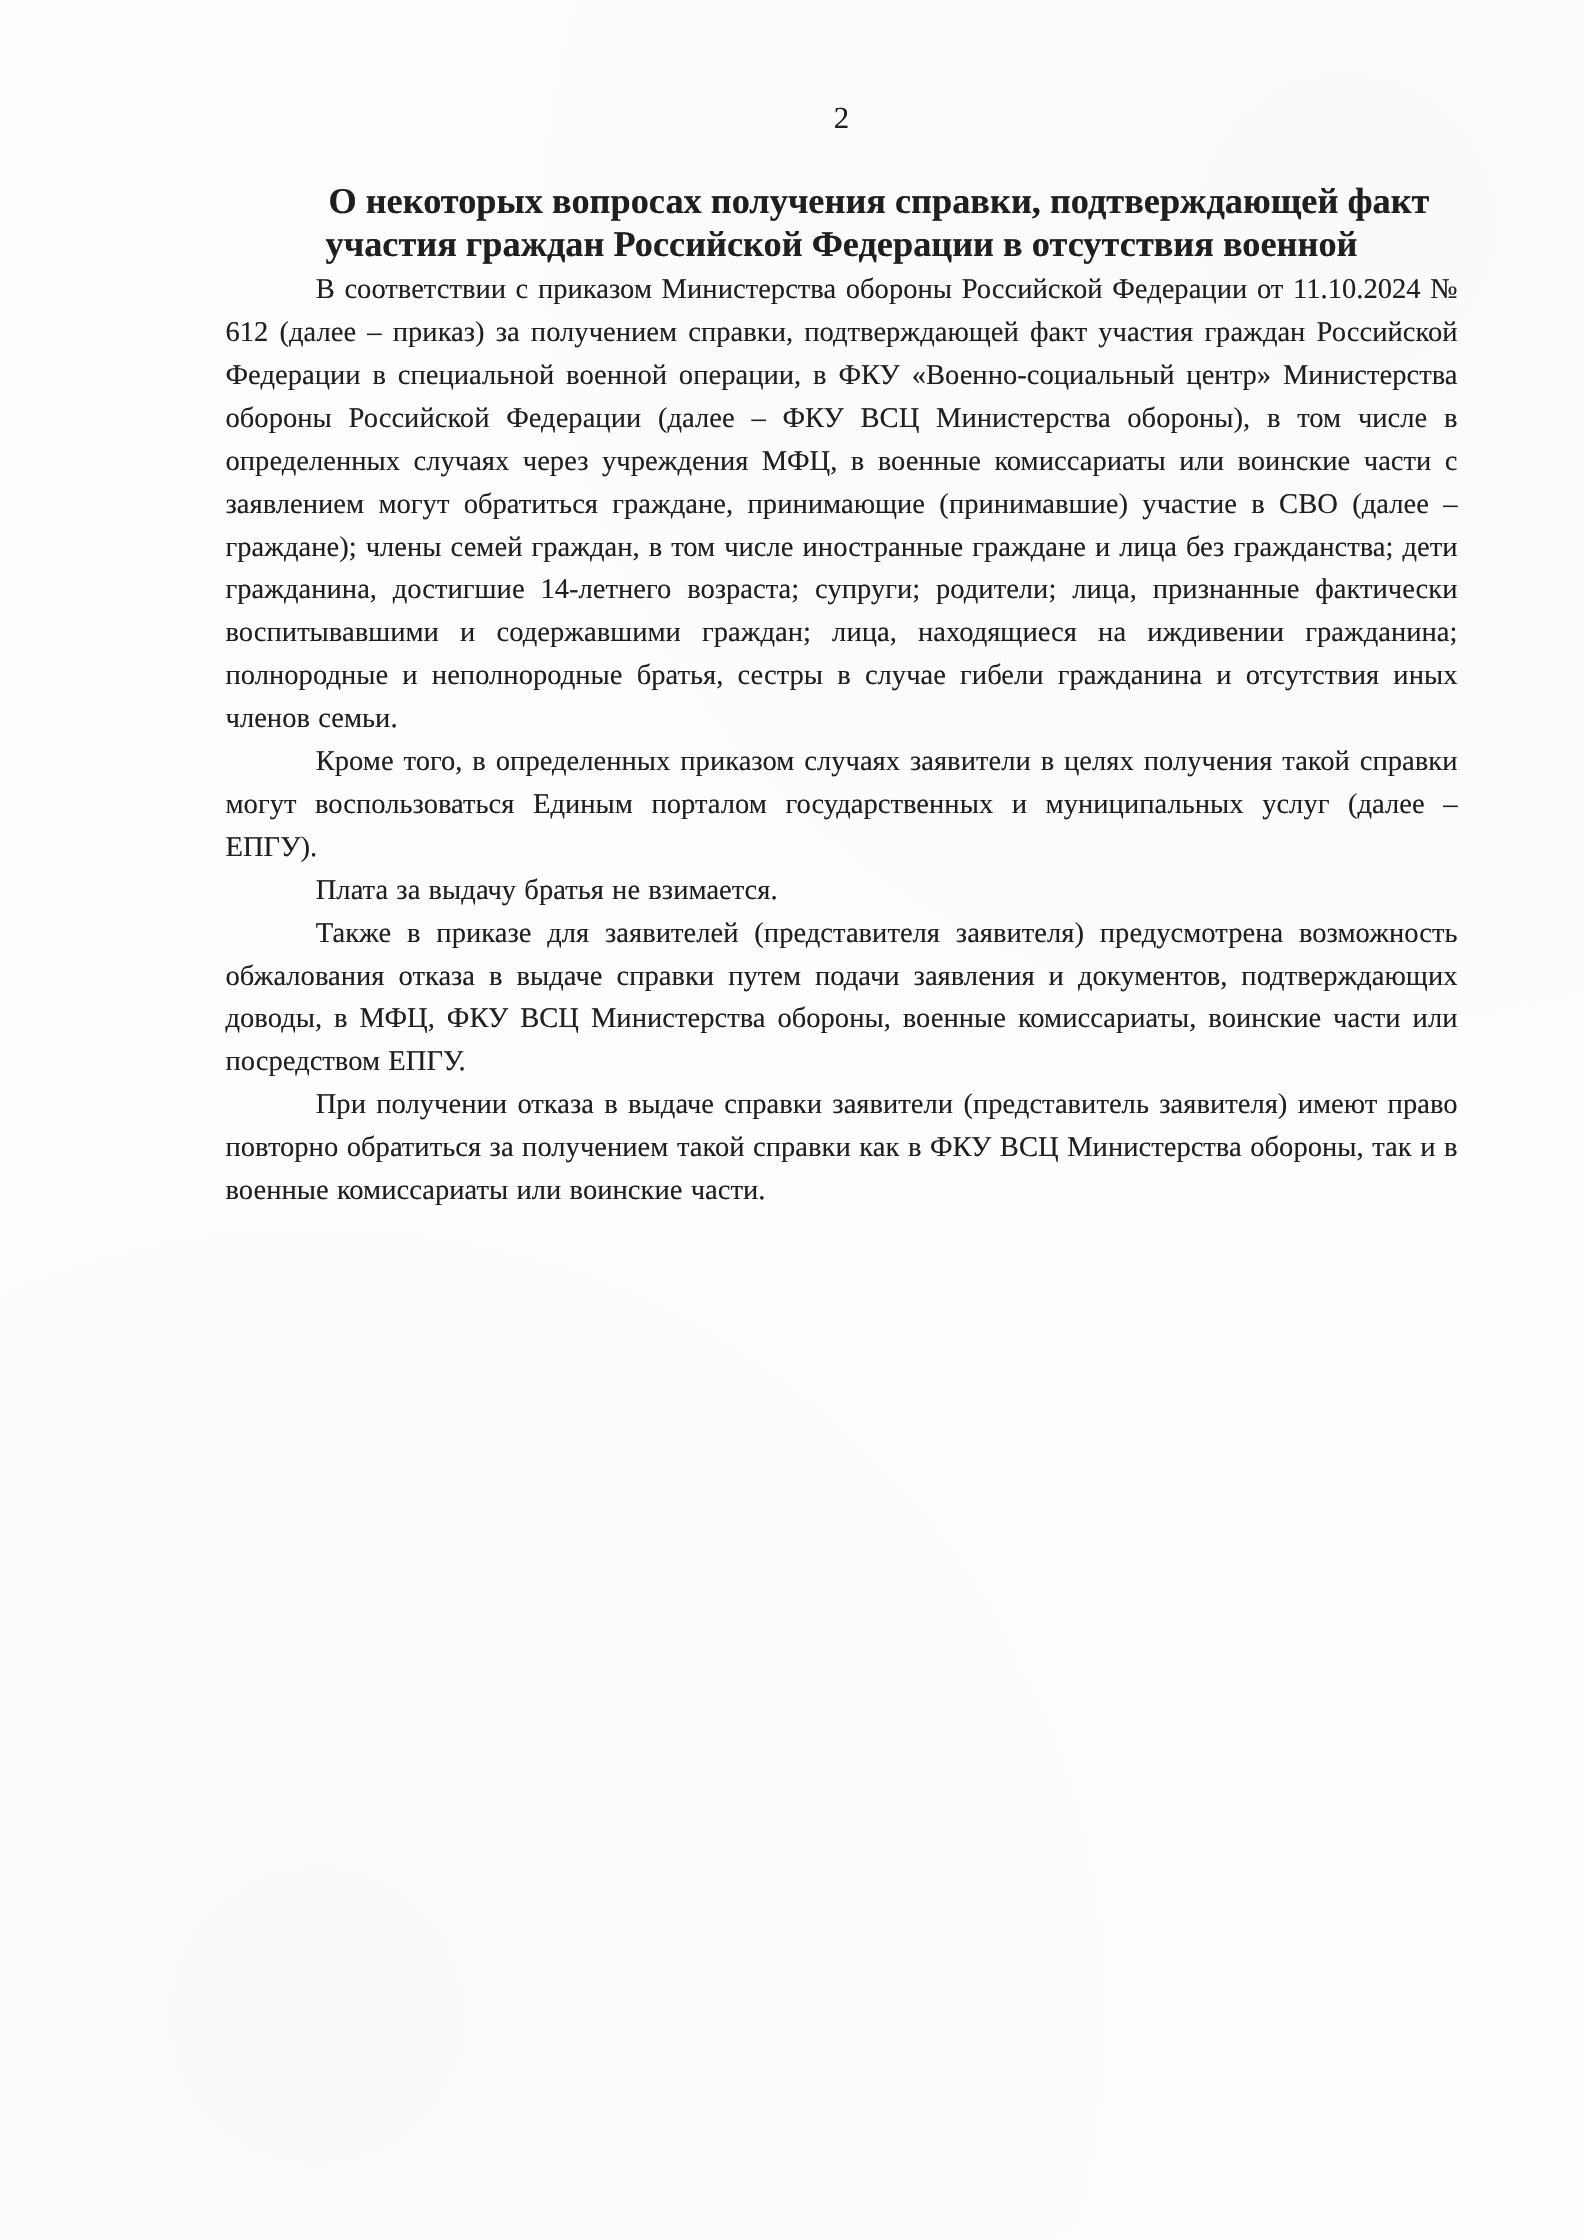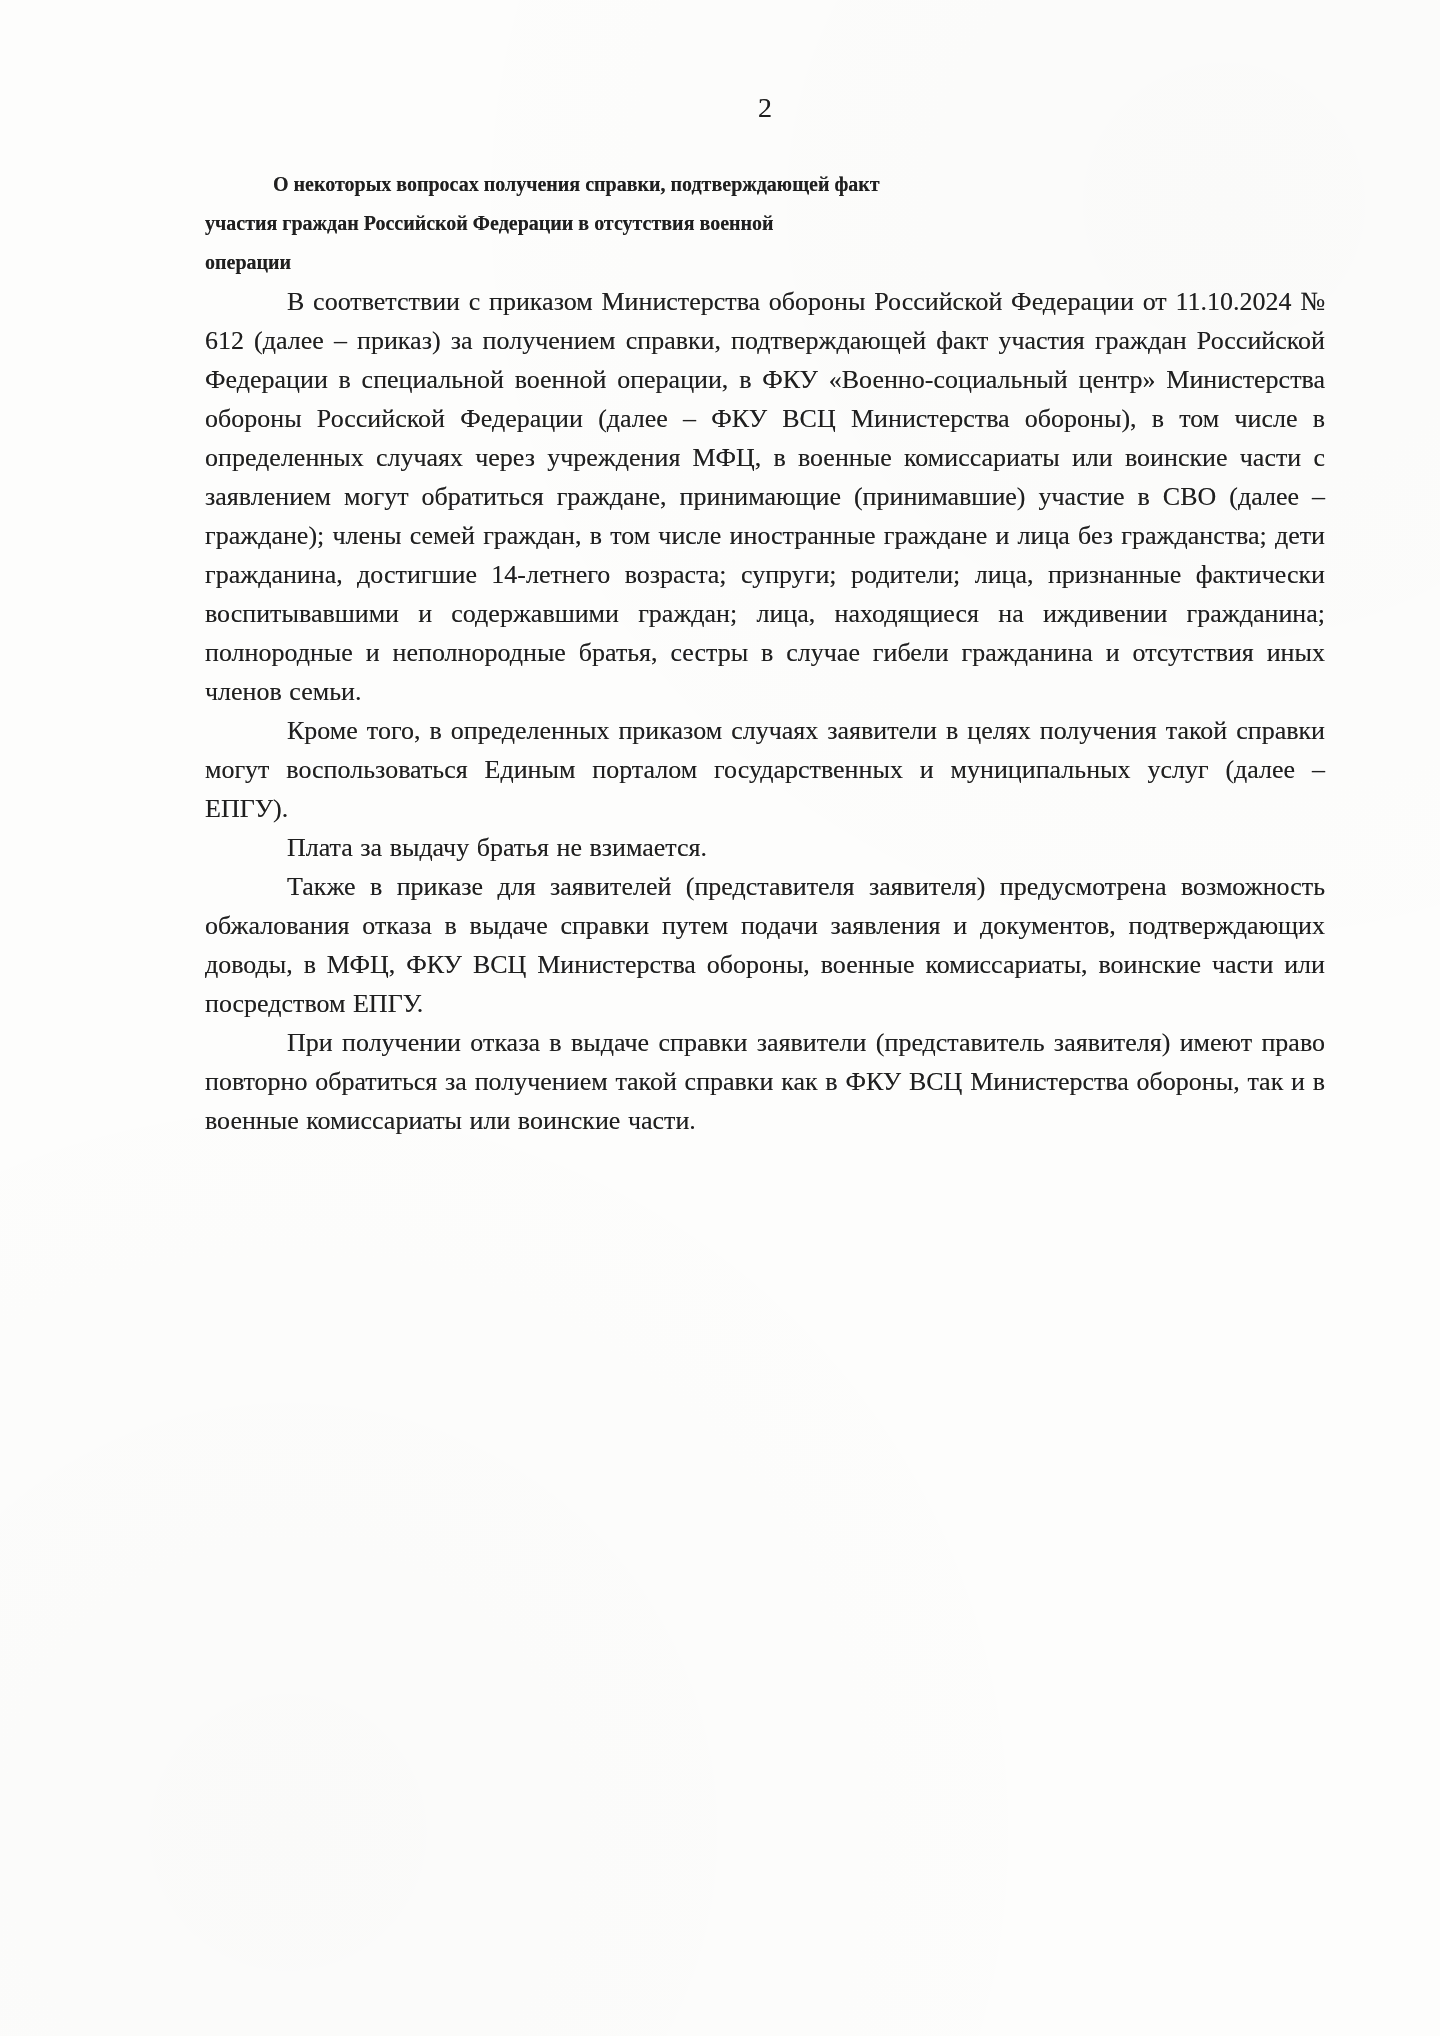--- a/index.html
+++ b/index.html
@@ -37,23 +37,23 @@
     text-align: center;
     font-size: 28px;
     line-height: 40px;
     margin-bottom: 37px;
     
     text-shadow: 0 0 0.6px rgba(30,30,30,0.55);
   }
 
   .title {
     font-weight: bold;
-    font-size: 20px;
+    font-size: 33px;
     line-height: 39px;
-    text-align: left;
+    text-align: center;
     text-shadow: 0 0 0.6px rgba(30,30,30,0.55);
   }
 
   
   .title .line-1 { padding-left: 68px; }
 
   .body p {
     font-size: 26px;
     line-height: 39px;
     text-align: justify;
@@ -66,21 +66,20 @@
 <body style="background: rgb(253, 253, 252); color: rgb(31, 31, 31);">
 
 <div class="page">
   <div class="content">
 
     <div class="page-number">2</div>
 
     <div class="title">
       <div class="line-1">О некоторых вопросах получения справки, подтверждающей факт</div>
       <div class="line-2">участия граждан Российской Федерации в отсутствия военной</div>
-      <div class="line-3">операции</div>
     </div>
 
     <div class="body">
       <p>В соответствии с приказом Министерства обороны Российской Федерации от 11.10.2024 № 612 (далее – приказ)  за получением справки, подтверждающей факт участия граждан Российской Федерации в специальной военной операции, в ФКУ «Военно-социальный центр» Министерства обороны Российской Федерации (далее – ФКУ ВСЦ Министерства обороны),  в том числе в определенных случаях через учреждения МФЦ, в военные комиссариаты или воинские части с заявлением могут обратиться граждане, принимающие (принимавшие) участие в СВО (далее – граждане); члены семей граждан, в том числе иностранные граждане и лица без гражданства; дети гражданина, достигшие 14-летнего возраста; супруги; родители; лица, признанные фактически воспитывавшими и содержавшими граждан; лица, находящиеся на иждивении гражданина; полнородные и неполнородные братья, сестры в случае гибели гражданина и отсутствия иных членов семьи.</p>
       <p>Кроме того, в определенных приказом случаях заявители в целях получения такой справки могут воспользоваться Единым порталом государственных и муниципальных услуг (далее – ЕПГУ).</p>
       <p>Плата за выдачу братья не взимается.</p>
       <p>Также в приказе для заявителей (представителя заявителя) предусмотрена возможность обжалования отказа в выдаче справки путем подачи заявления и документов, подтверждающих доводы, в МФЦ, ФКУ ВСЦ Министерства обороны, военные комиссариаты, воинские части или посредством ЕПГУ.</p>
       <p>При получении отказа в выдаче справки заявители (представитель заявителя) имеют право повторно обратиться за получением такой справки как в ФКУ ВСЦ Министерства обороны, так и в военные комиссариаты или воинские части.</p>
     </div>
 

